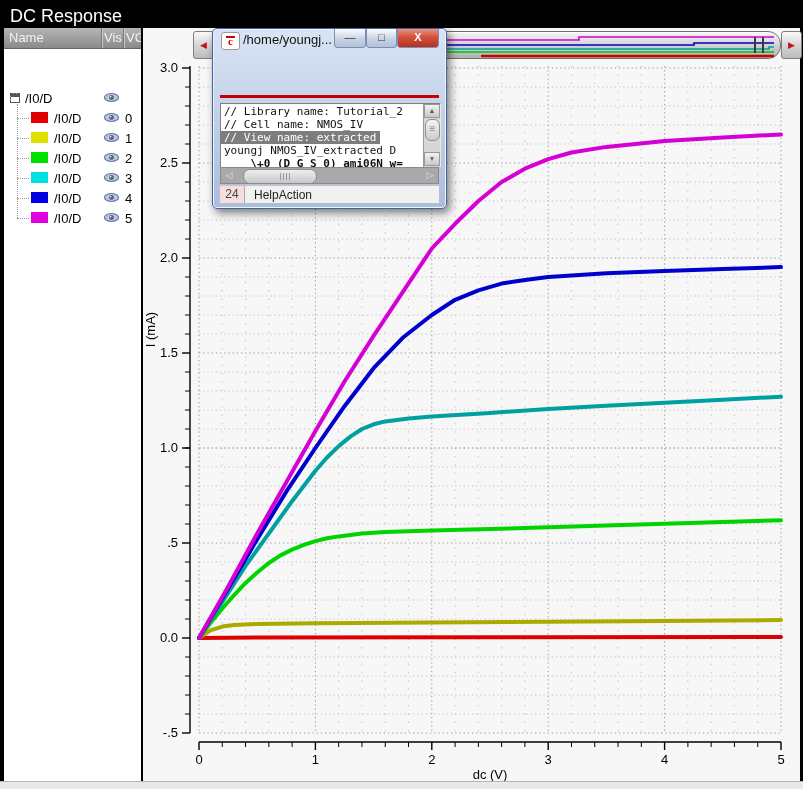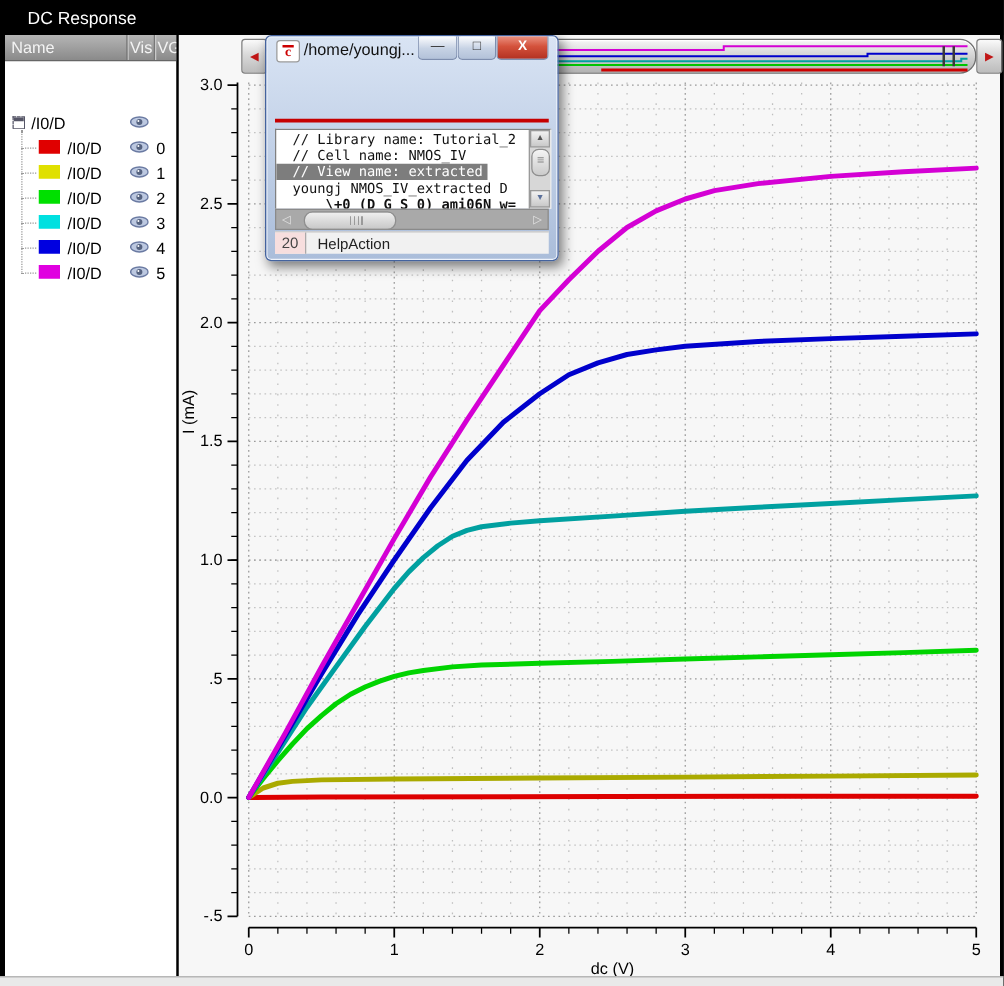--- a/index.html
+++ b/index.html
@@ -2,21 +2,21 @@
 <html><head>
 <meta charset="utf-8">
 <style>
   html,body{margin:0;padding:0;background:#222;}
   #app{position:relative;width:803px;height:789px;background:#000;overflow:hidden;
        font-family:"Liberation Sans",sans-serif;}
   .abs{position:absolute;}
 
   
   #titlebar{left:0;top:0;width:803px;height:28px;background:#000;color:#fff;}
-  #titlebar .t{position:absolute;left:22px;top:6px;font-size:14px;}
+  #titlebar .t{position:absolute;left:10px;top:6px;font-size:18px;}
 
   
   #panel{left:4px;top:28px;width:137px;height:753px;background:#fff;overflow:hidden;}
   #panel-header{position:absolute;left:0;top:0;width:137px;height:20px;
     background:linear-gradient(#b5b5b5,#8a8a8a);border-bottom:1px solid #666;color:#f4f4f4;font-size:13px;}
   .hcell{position:absolute;top:2px;}
   .hsep{position:absolute;top:0;height:20px;width:1px;background:#777;box-shadow:1px 0 0 #c9c9c9;}
   #legend-rows{position:absolute;left:0;top:0;width:137px;height:733px;}
   .lrow{position:absolute;left:0;height:20px;width:137px;font-size:13px;color:#000;}
   .lrow .lbl{position:absolute;top:3px;}
@@ -56,21 +56,21 @@
   .mitem{position:absolute;top:13px;font-size:13px;color:#111;}
   .mitem u{text-decoration:underline;}
   #cadlogo{position:absolute;right:4px;top:9px;font-size:17px;font-weight:bold;color:#1a1a1a;
     letter-spacing:1px;font-family:"Liberation Sans",sans-serif;}
   #cadlogo .a{position:relative;}
   #cadlogo .a i{position:absolute;left:0;top:-1px;width:100%;height:2.5px;background:#c00;}
   #redline{position:absolute;left:7px;top:66px;width:219px;height:3px;background:#c60000;}
   #textarea{position:absolute;left:7px;top:74px;width:219px;height:63px;background:#fff;
     border:1px solid #808080;border-right-color:#e8e8e8;border-bottom:none;overflow:hidden;}
   .nline{position:absolute;left:0;width:202px;height:13px;font-family:"DejaVu Sans Mono",monospace;
-    font-size:11px;line-height:13px;white-space:pre;color:#111;padding-left:13px;}
+    font-size:11px;line-height:13px;white-space:pre;color:#111;padding-left:3px;}
   .nline.sel{background:#7d7d7d;color:#fff;width:auto;padding-right:4px;}
   #vscroll{position:absolute;right:0;top:0;width:16px;height:63px;background:#d7d7d7;border-left:1px solid #9a9a9a;}
   .sbtn{position:absolute;left:0;width:16px;height:14px;background:linear-gradient(#f2f2f2,#c9c9c9);
     border:1px solid #999;box-sizing:border-box;text-align:center;font-size:7px;line-height:12px;color:#555;}
   #vthumb{position:absolute;left:1px;top:15px;width:13px;height:20px;border:1px solid #8e8e8e;border-radius:6px;
     background:linear-gradient(#f4f4f4,#cbcbcb);text-align:center;font-size:10px;line-height:18px;color:#888;}
   #hscroll{position:absolute;left:7px;top:138px;width:219px;height:17px;background:#a9a9a9;
     border:1px solid #8a8a8a;box-sizing:border-box;}
   .hbtn{position:absolute;top:0;width:16px;height:15px;text-align:center;font-size:9px;line-height:15px;color:#e3e3e3;}
   #hthumb{position:absolute;left:22px;top:1px;width:72px;height:13px;border:1px solid #8e8e8e;border-radius:7px;
@@ -387,19 +387,19 @@
       </div>
     </div>
     <div id="hscroll">
       <div class="hbtn" style="left:0"><span>◁</span></div>
       <div id="hthumb">
           <span class="grip"></span>
         </div>
       <div class="hbtn" style="right:0"><span>▷</span></div>
     </div>
     <div id="pstatus">
-      <span id="lineno">20</span>
+      <span id="lineno">24</span>
       <span id="smsg">HelpAction</span>
     </div>
   </div>
 
   <div class="abs" id="bstatus"></div>
 </div>
 
 </body></html>

